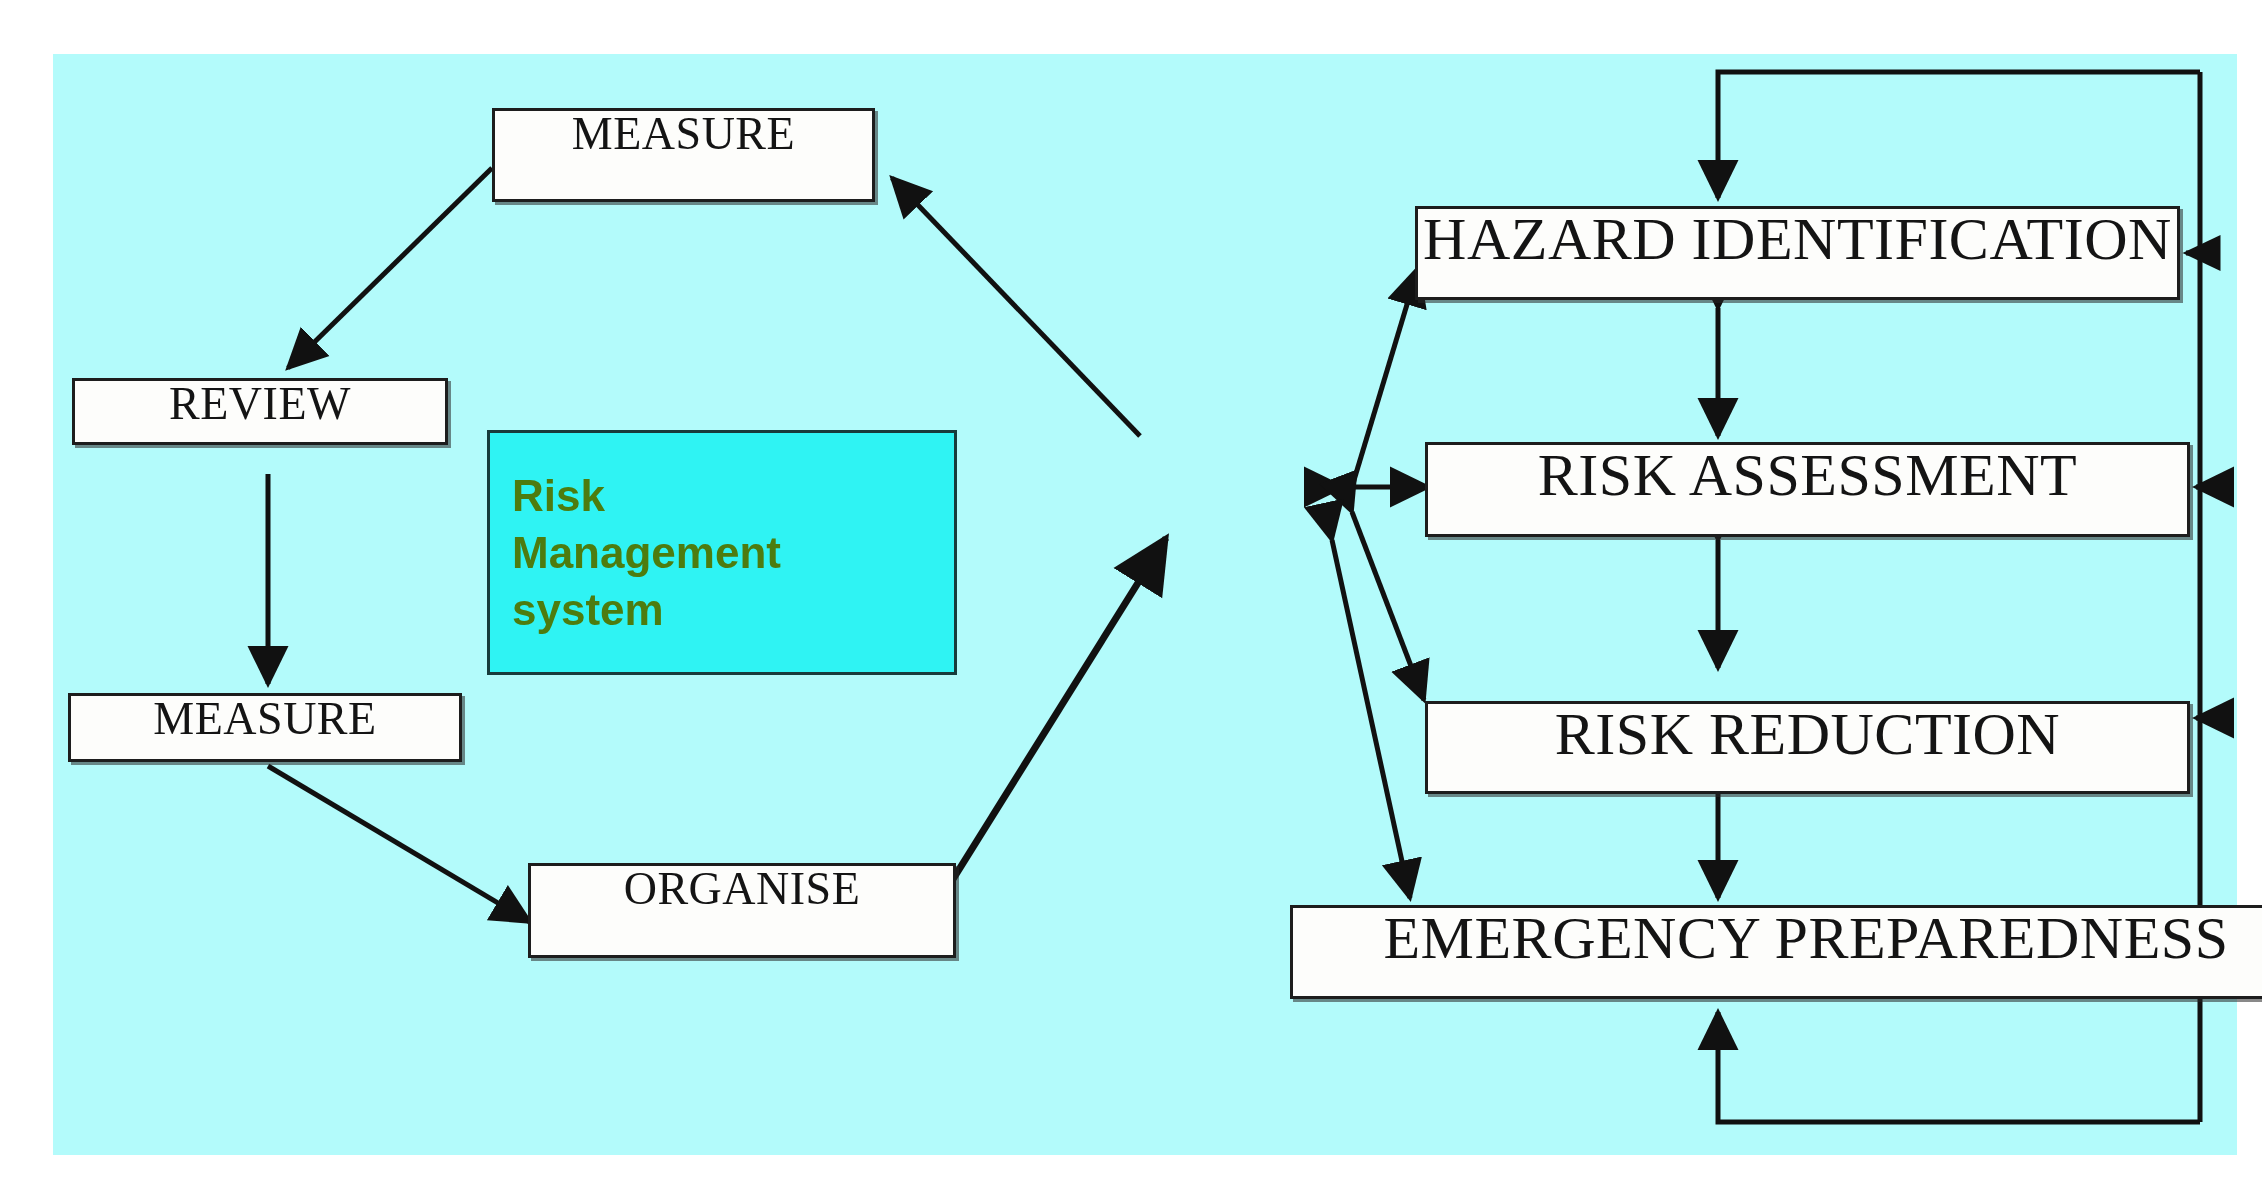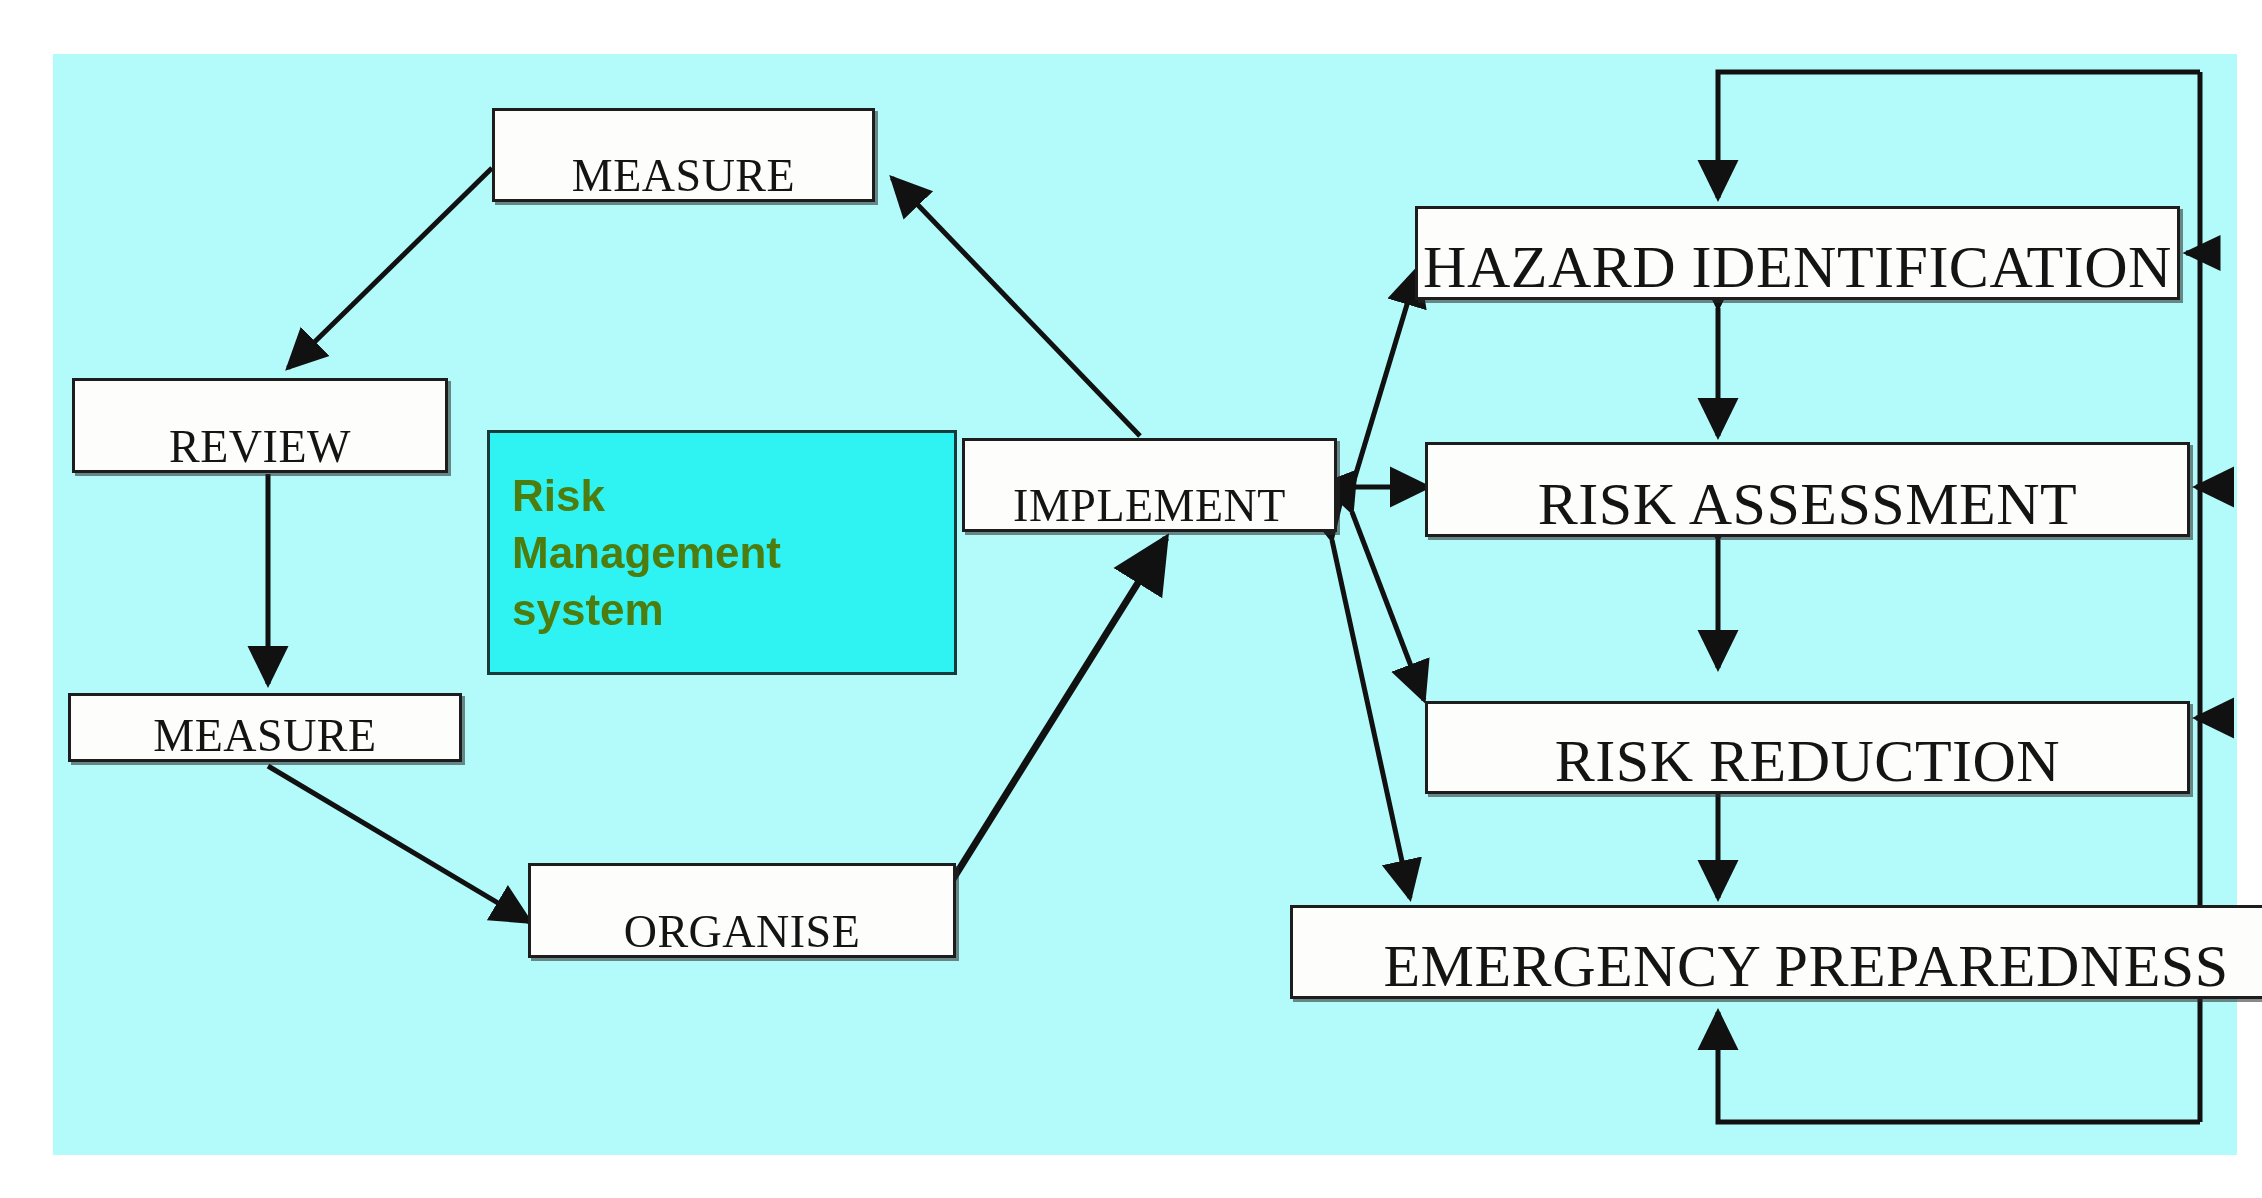--- a/index.html
+++ b/index.html
@@ -31,21 +31,21 @@
     width: 2262px;
     height: 1198px;
     pointer-events: none;
   }
   .node {
     position: absolute;
     background: #fdfdfb;
     border: 3px solid #1d1d1d;
     box-shadow: 3px 3px 0 rgba(40,40,40,0.55);
     display: flex;
-    align-items: flex-end;
+    align-items: flex-start;
     justify-content: center;
     box-sizing: border-box;
   }
   .node .label {
     font-family: "Liberation Serif", "DejaVu Serif", serif;
     font-size: 46px;
     line-height: 1;
     color: #141414;
     letter-spacing: 0.5px;
     white-space: nowrap;
@@ -126,35 +126,32 @@
       <line x1="2200" y1="487" x2="2196" y2="487" marker-end="url(#ah)"></line>
       <line x1="2200" y1="718" x2="2196" y2="718" marker-end="url(#ah)"></line>
       <line x1="2200" y1="952" x2="2192" y2="952" marker-end="url(#ah)"></line>
     </g>
   </svg>
 
   <div class="node" id="node-measure" style="left:492px; top:108px; width:383px; height:94px;">
     <span class="label">MEASURE</span>
   </div>
 
-  <div class="node" id="node-review" style="left:72px; top:378px; width:376px; height:95px;">
+  <div class="node" id="node-review" style="left:72px; top:378px; width:376px; height:67px;">
     <span class="label">REVIEW</span>
   </div>
 
   <div class="node" id="node-policy" style="left:68px; top:693px; width:394px; height:69px;">
     <span class="label">MEASURE</span>
   </div>
 
   <div class="node" id="node-organise" style="left:528px; top:863px; width:428px; height:95px;">
     <span class="label">ORGANISE</span>
   </div>
 
-  <div class="node" id="node-implement" style="left:962px; top:438px; width:375px; height:94px;">
-    <span class="label">IMPLEMENT</span>
-  </div>
 
   <div class="node wide" id="node-hazard" style="left:1415px; top:206px; width:765px; height:94px;">
     <span class="label">HAZARD IDENTIFICATION</span>
   </div>
 
   <div class="node wide" id="node-assessment" style="left:1425px; top:442px; width:765px; height:95px;">
     <span class="label">RISK ASSESSMENT</span>
   </div>
 
   <div class="node wide" id="node-reduction" style="left:1425px; top:673px; width:765px; height:93px;margin-top:28px;">

